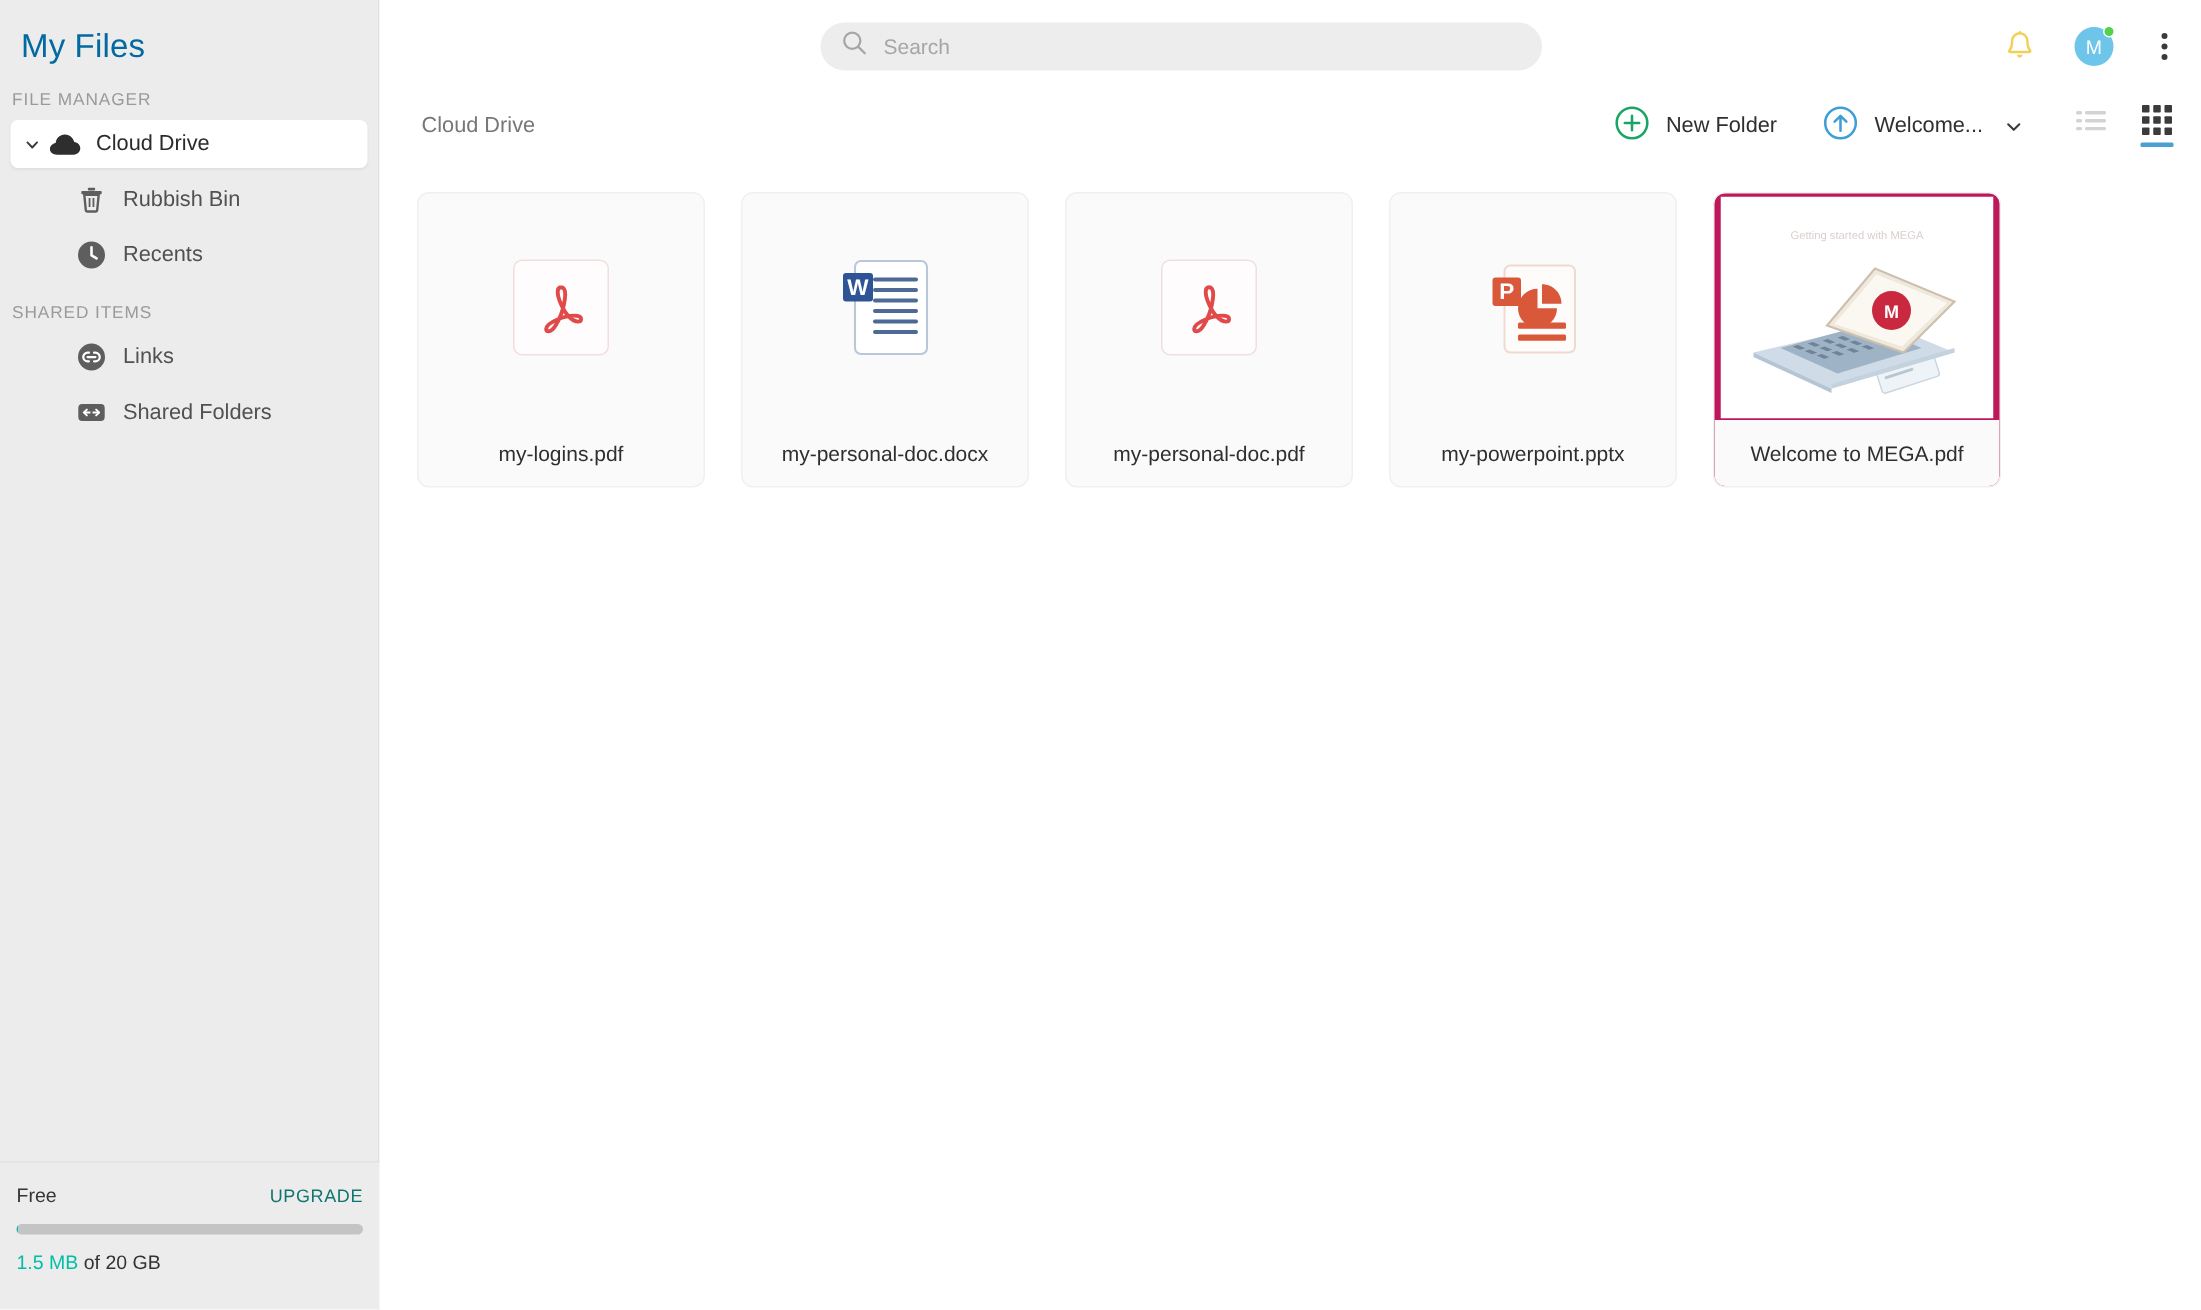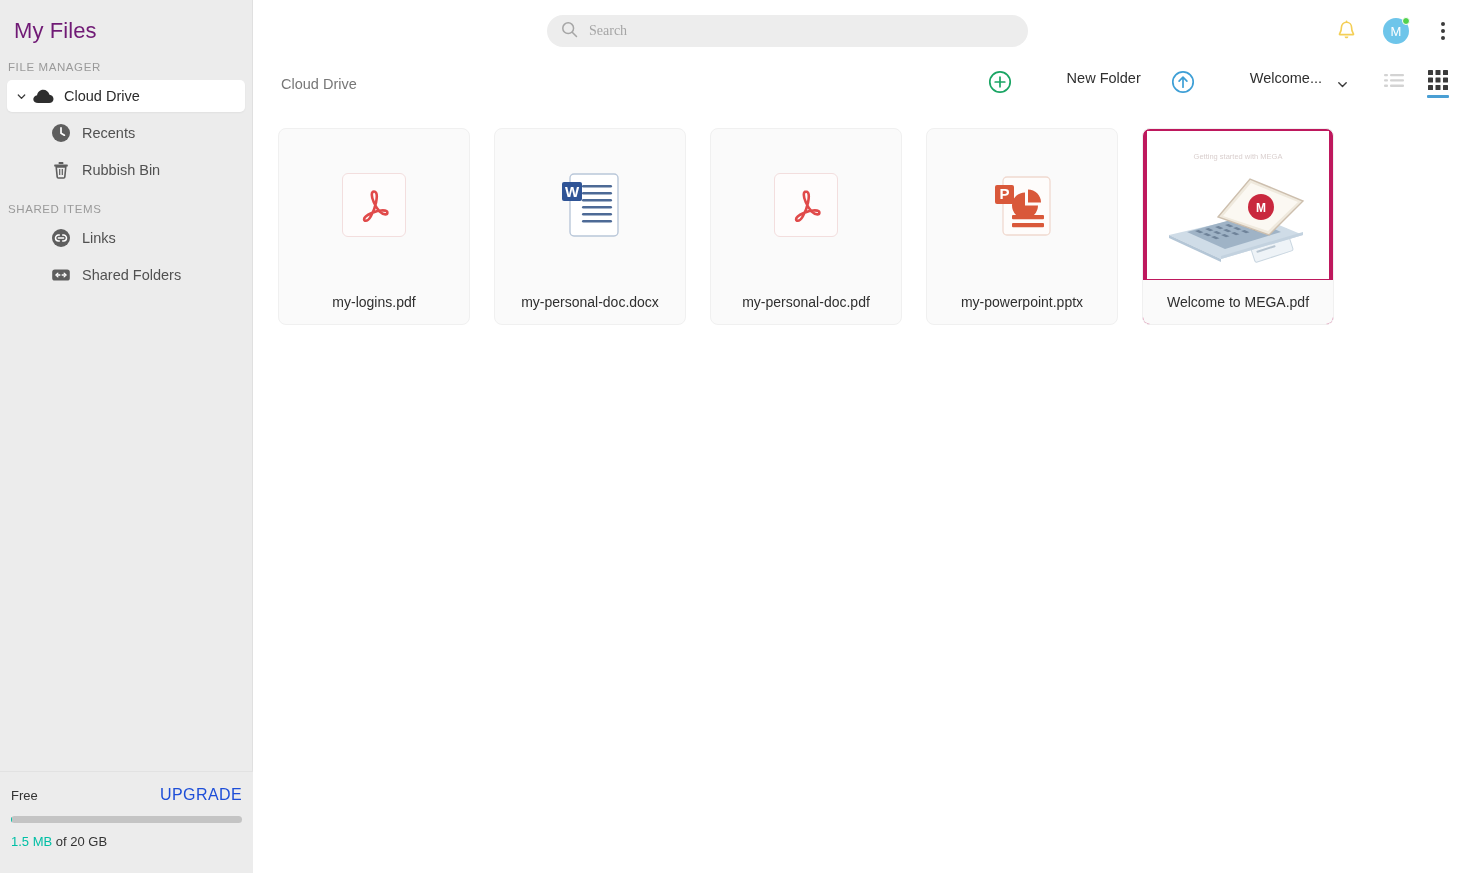--- a/index.html
+++ b/index.html
@@ -13,21 +13,21 @@
 
   
   #sidebar {
     width: 253px; height: 873px;
     background: #ececec;
     border-right: 1px solid #e0e0e0;
     position: relative;
     flex: 0 0 253px;
   }
   .app-title {
-    font-size: 22px; color: #701a75; font-weight: 400;
+    font-size: 22px; color: #0369a1; font-weight: 400;
     padding: 18px 0 0 14px; letter-spacing: .1px;
   }
   .nav-section-label {
     font-size: 11.5px; color: #9a9a9a; letter-spacing: .6px;
     padding: 0 14px 0 8px; margin-top: 17px; margin-bottom: 7px;
     text-transform: uppercase;
   }
   .nav-list { list-style: none; }
   .nav-item {
     display: flex; align-items: center;
@@ -44,40 +44,40 @@
 
   
   #storage {
     position: absolute; left: 0; bottom: 0; width: 253px;
     border-top: 1px solid #e2e2e2;
     padding: 14px 11px 24px 11px;
     background: #ececec;
   }
   .storage-row { display: flex; align-items: center; justify-content: space-between; }
   .storage-free { font-size: 13px; color: #333; }
-  .storage-upgrade { font-size: 16px; color: #1d4ed8; letter-spacing: .4px; cursor: pointer; }
+  .storage-upgrade { font-size: 12px; color: #0f766e; letter-spacing: .4px; cursor: pointer; }
   .storage-bar { margin-top: 12px; height: 7px; border-radius: 4px; background: #c4c4c4; position: relative; overflow: hidden; }
   .storage-bar-fill { position: absolute; left: 0; top: 0; height: 100%; width: 0.4%; background: #00bfa5; border-radius: 4px; }
   .storage-usage { margin-top: 11px; font-size: 13px; color: #333; }
   .storage-used { color: #00bfa5; }
 
   
   #main { flex: 1 1 auto; position: relative; background: #fff; height: 873px; }
 
   
   #topbar { height: 62px; position: relative; display: flex; align-items: center; }
   #search-wrap {
     position: absolute; left: 294px; top: 15px;
     width: 481px; height: 32px;
     background: #ededed; border-radius: 17px;
     display: flex; align-items: center; padding-left: 14px;
   }
   #search-input {
     border: none; outline: none; background: transparent;
-    font-family: Liberation Serif, serif;
+    font-family: Liberation Sans, sans-serif;
     font-size: 14px; color: #555; margin-left: 11px; width: 420px;
   }
   #search-input::placeholder { color: #a6a6a6; }
   .topbar-right { position: absolute; right: 16px; top: 0; height: 62px; display: flex; align-items: center; gap: 26px; }
   .icon-btn { cursor: pointer; display: flex; align-items: center; justify-content: center; }
   .avatar {
     width: 26px; height: 26px; border-radius: 50%;
     background: #6ec5ea; color: #fff; font-size: 13px;
     display: flex; align-items: center; justify-content: center;
     position: relative; cursor: pointer;
@@ -87,21 +87,21 @@
     width: 8px; height: 8px; border-radius: 50%;
     background: #52d14b; border: 1.5px solid #fff;
   }
   .kebab { display: flex; flex-direction: column; gap: 3px; cursor: pointer; padding: 4px 6px; }
   .kebab span { width: 4px; height: 4px; border-radius: 50%; background: #3b3b3b; display: block; }
 
   
   #toolbar { height: 44px; position: relative; display: flex; align-items: center; }
   #breadcrumb { position: absolute; left: 28px; font-size: 14.5px; color: #777; }
   .toolbar-actions { position: absolute; right: 18px; display: flex; align-items: center; }
-  .tb-btn { display: flex; cursor: pointer; gap: 44px; }
+  .tb-btn { display: flex; align-items: center; cursor: pointer; }
   .tb-btn-label { font-size: 14.5px; color: #2f2f2f; margin-left: 11px; }
   .tb-sep { width: 30px; }
   .chev-btn { margin-left: 14px; cursor: pointer; display: flex; align-items: center; }
   .view-toggles { display: flex; align-items: center; margin-left: 34px; gap: 22px; }
   .view-btn { cursor: pointer; display: flex; flex-direction: column; align-items: center; }
   .view-underline { width: 22px; height: 3px; background: #4a9fd4; border-radius: 1px; margin-top: 5px; }
   .view-underline.hidden { background: transparent; }
 
   
   #filegrid {
@@ -154,43 +154,43 @@
           <svg width="11" height="11" viewBox="0 0 12 12">
               <path d="M2.5 4.3 L6 8 L9.5 4.3" stroke="#3b3b3b" stroke-width="1.4" fill="none" stroke-linecap="round" stroke-linejoin="round"></path>
             </svg>
         </span>
         <span class="nav-icon">
           <svg width="21" height="15" viewBox="0 0 22 15">
             <path d="M5.4 14.4h11.5c2.6 0 4.6-2 4.6-4.4 0-2.3-1.8-4.2-4.2-4.4C16.5 2.4 13.8.3 10.7.3 7.3.3 4.5 2.9 4.3 6.2 1.9 6.6.3 8.4.3 10.4c0 2.2 2 4 5.1 4z" fill="#2e2e2e"></path>
           </svg>
         </span>
         <span class="nav-label">Cloud Drive</span>
-      </li>
-      <li class="nav-item">
-        <span class="nav-caret"></span>
-        <span class="nav-icon indent">
-          <svg width="20" height="20" viewBox="0 0 20 20">
-            <circle cx="10" cy="10" r="9" fill="#5e5e5e"></circle>
-            <path d="M10 4.8V10.2l3.4 2" stroke="#ffffff" stroke-width="1.7" fill="none" stroke-linecap="round" stroke-linejoin="round"></path>
-          </svg>
-        </span>
-        <span class="nav-label">Recents</span>
       </li>
       <li class="nav-item">
         <span class="nav-caret"></span>
         <span class="nav-icon indent">
           <svg width="20" height="20" viewBox="0 0 20 20">
             <rect x="3.2" y="4.4" width="13.6" height="2.1" rx="0.6" fill="#5e5e5e"></rect>
             <path d="M5.2 6.9h9.6l-1 10.1c-.05.6-.5 1-1.1 1H7.3c-.6 0-1.05-.4-1.1-1z" fill="none" stroke="#5e5e5e" stroke-width="1.6"></path>
             <rect x="7.6" y="2.1" width="4.8" height="1.9" rx="0.6" fill="#5e5e5e"></rect>
             <rect x="8.1" y="9" width="1.2" height="6" fill="#5e5e5e"></rect>
             <rect x="10.7" y="9" width="1.2" height="6" fill="#5e5e5e"></rect>
           </svg>
         </span>
         <span class="nav-label">Rubbish Bin</span>
+      </li>
+      <li class="nav-item">
+        <span class="nav-caret"></span>
+        <span class="nav-icon indent">
+          <svg width="20" height="20" viewBox="0 0 20 20">
+            <circle cx="10" cy="10" r="9" fill="#5e5e5e"></circle>
+            <path d="M10 4.8V10.2l3.4 2" stroke="#ffffff" stroke-width="1.7" fill="none" stroke-linecap="round" stroke-linejoin="round"></path>
+          </svg>
+        </span>
+        <span class="nav-label">Recents</span>
       </li>
     </ul>
 
     <div class="nav-section-label">SHARED ITEMS</div>
     <ul class="nav-list">
       <li class="nav-item">
         <span class="nav-caret"></span>
         <span class="nav-icon indent">
           <svg width="20" height="20" viewBox="0 0 20 20">
             <circle cx="10" cy="10" r="9" fill="#5e5e5e"></circle>

